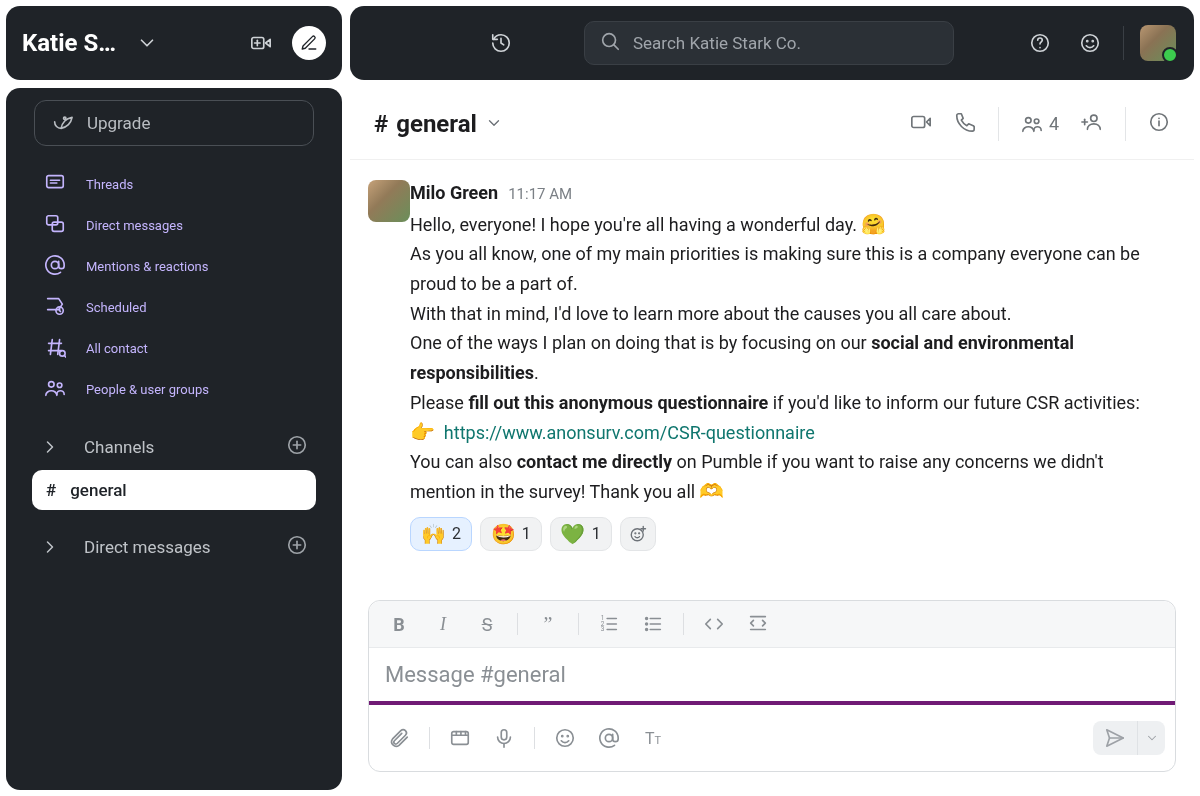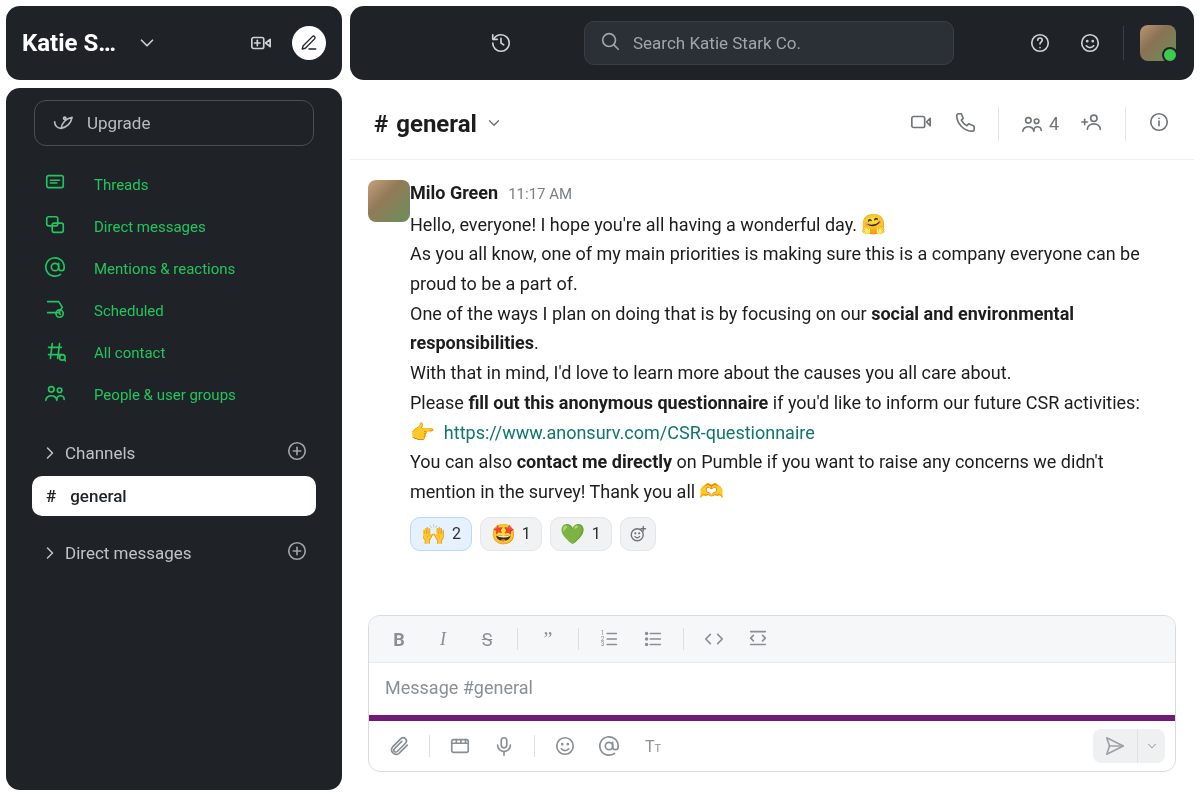--- a/index.html
+++ b/index.html
@@ -53,26 +53,26 @@
 }
 .vdiv { width:1px; height:34px; background:#3a3f45; }
 
 
 .sidebar { flex:1; padding:12px 26px 20px; overflow:hidden; }
 .upgrade-pill {
   border:1.5px solid #4a4f55; border-radius:12px; height:46px; display:flex; align-items:center;
   padding:0 16px; gap:14px; color:#b9bdc2; font-size:17px; margin:0 2px 18px;
 }
 .nav-item {
-  display:flex; align-items:center; gap:28px; padding:8px 12px; color:#22c55e; font-size:15px;
+  display:flex; align-items:center; gap:20px; padding:8px 12px; color:#c4b5fd; font-size:13px;
   border-radius:8px; cursor:pointer;
 }
 .nav-item svg { flex:0 0 22px; }
 .section-head {
-  display:flex; align-items:center; gap:5px; padding:10px 8px; color:#bfc3c8; font-size:17px;
+  display:flex; align-items:center; gap:24px; padding:10px 8px; color:#bfc3c8; font-size:17px;
   margin-top:14px;
 }
 .section-head .chev { width:20px; display:flex; justify-content:center; }
 .section-head .plus { margin-left:auto; color:#9ea3a8; }
 .channel-item {
   display:flex; align-items:center; gap:14px; padding:10px 14px; border-radius:10px; font-size:17px;
 }
 .channel-item.active { background:#fff; color:#1f2328; font-weight:500; }
 
 
@@ -110,23 +110,23 @@
 
 .composer {
   margin:14px 18px 18px; border:1px solid #d9dcdf; border-radius:12px; background:#fff;
 }
 .composer-toolbar {
   display:flex; align-items:center; gap:4px; padding:6px 10px; background:#f6f7f8;
   border-top-left-radius:12px; border-top-right-radius:12px; border-bottom:1px solid #e8eaec;
 }
 .tb-btn { width:40px; height:34px; display:flex; align-items:center; justify-content:center; color:#8a8f94; cursor:pointer; }
 .tb-sep { width:1px; height:22px; background:#dddfe2; margin:0 6px; }
-.composer-input { min-height:52px; padding:14px 16px; color:#8a8f94; font-size:18px; }
+.composer-input { min-height:52px; padding:14px 16px; color:#8a8f94; font-size:22px; }
 .composer-bottom {
-  display:flex; align-items:center; gap:4px; padding:8px 10px; border-top:6px solid #701a75;
+  display:flex; align-items:center; gap:4px; padding:16px 10px; border-top:4px solid #701a75;
 }
 .send-split {
   margin-left:auto; display:flex; align-items:center; background:#eef0f2; border-radius:8px; overflow:hidden;
 }
 .send-split .send { width:44px; height:34px; display:flex; align-items:center; justify-content:center; color:#9da1a6; }
 .send-split .caret { width:28px; height:34px; display:flex; align-items:center; justify-content:center; color:#9da1a6; border-left:1px solid #dfe2e5; }
 
 svg { width:22px; height:22px; fill:none; stroke:currentColor; stroke-width:1.8; stroke-linecap:round; stroke-linejoin:round; }
 .emoji { font-size:20px; line-height:1; }
 </style>
@@ -336,24 +336,24 @@
         <div class="msg-avatar"></div>
         <div class="msg-body">
           <div class="msg-head">
             <span class="msg-author">Milo Green</span>
             <span class="msg-time">11:17 AM</span>
           </div>
           <div>
             <span>Hello, everyone! I hope you're all having a wonderful day. </span><span class="emoji">🤗</span>
           </div>
           <div>As you all know, one of my main priorities is making sure this is a company everyone can be proud to be a part of.</div>
+          <div>With that in mind, I'd love to learn more about the causes you all care about.</div>
           <div>
             <span>One of the ways I plan on doing that is by focusing on our </span><b>social and environmental responsibilities</b><span>.</span>
           </div>
-          <div>With that in mind, I'd love to learn more about the causes you all care about.</div>
           <div>
             <span>Please </span><b>fill out this anonymous questionnaire</b><span> if you'd like to inform our future CSR activities:</span>
           </div>
           <div>
             <span class="emoji">👉</span>
             &nbsp;<a href="#">https://www.anonsurv.com/CSR-questionnaire</a>
           </div>
           <div>
             <span>You can also </span><b>contact me directly</b><span> on Pumble if you want to raise any concerns we didn't mention in the survey! Thank you all </span><span class="emoji">🫶</span>
           </div>

